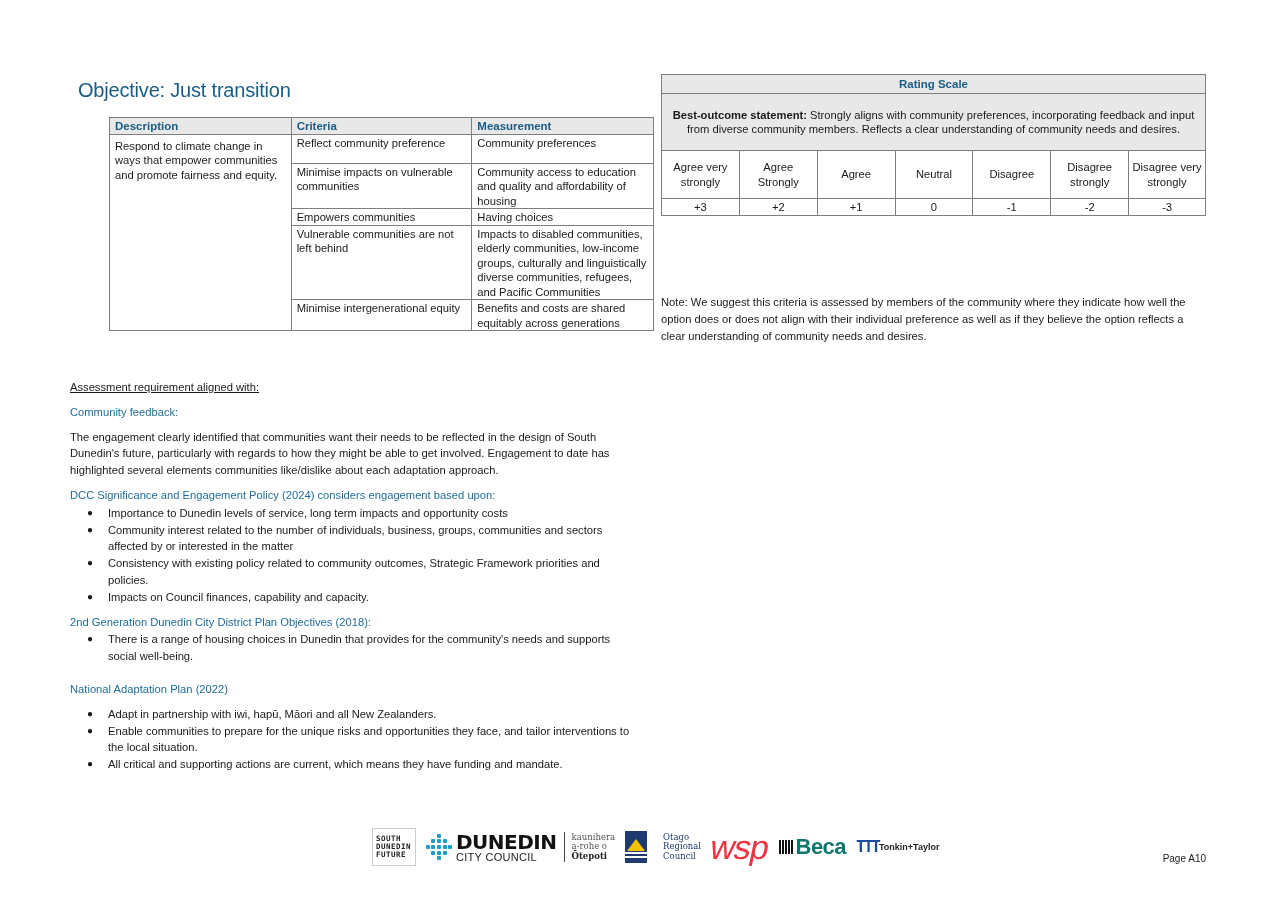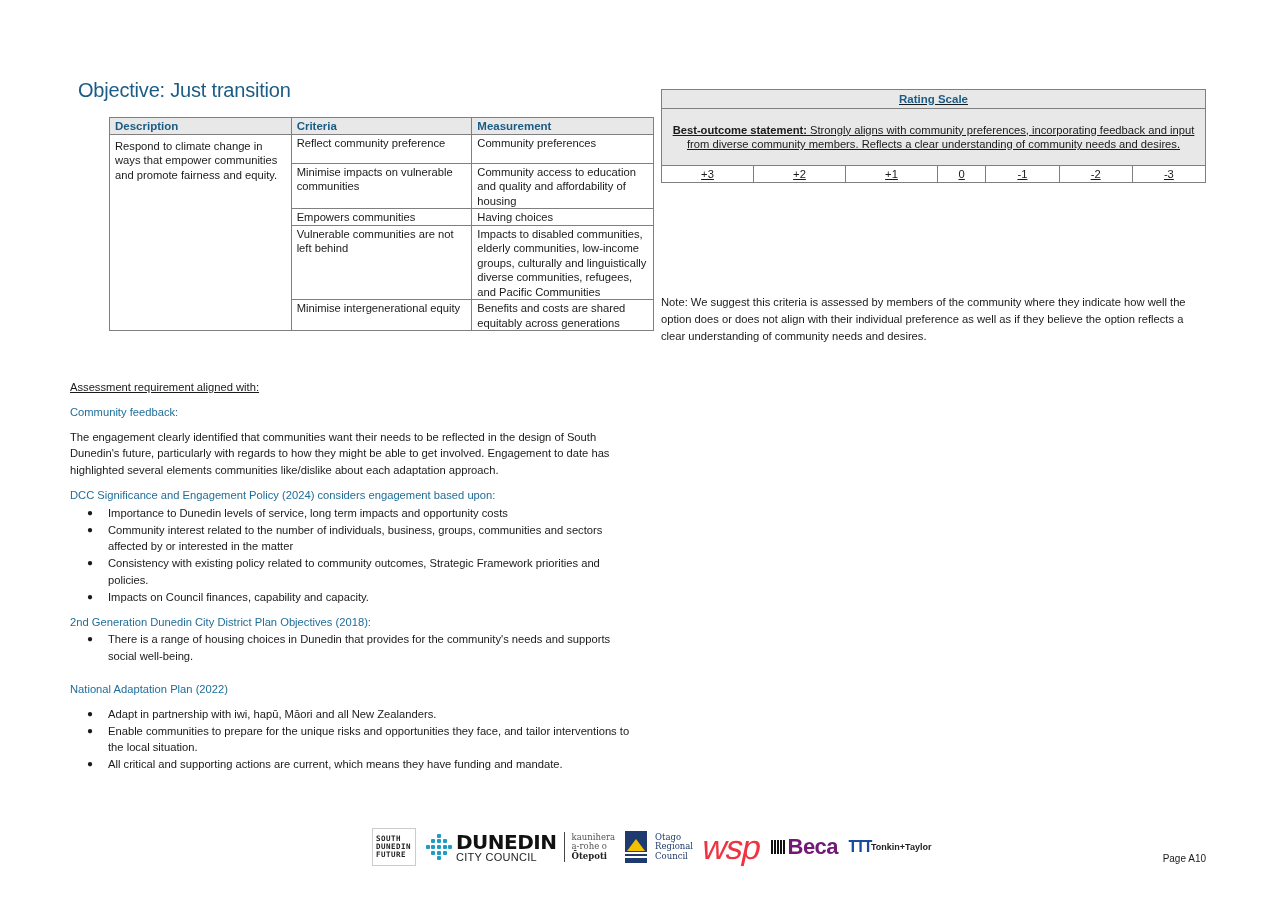--- a/index.html
+++ b/index.html
@@ -11,21 +11,21 @@
     
     table.obj { position: absolute; left: 78px; top: 117px; width: 545px; border-collapse: collapse; margin-left: 31px; }
     table.obj td, table.obj th { border: 1px solid #7f7f7f; vertical-align: top; padding: 1px 5px 0 5px; line-height: 14.5px; font-size: 11.2px; text-align: left; }
     table.obj th { background: #e8e8e8; color: #1a5c85; font-weight: bold; height: 16px; font-size: 11.5px; }
     table.obj td.bold { font-weight: normal; }
     table.obj col.c1 { width: 182px; }
     table.obj col.c2 { width: 181px; }
     table.obj col.c3 { width: 182px; }
 
     
-    table.rating { position: absolute; left: 661px; top: 89px; width: 545px; border-collapse: collapse; text-decoration: underline; }
+    table.rating { position: absolute; left: 661px; top: 74px; width: 545px; border-collapse: collapse; }
     table.rating td { border: 1px solid #7f7f7f; text-align: center; vertical-align: middle; font-size: 11.2px; line-height: 14.5px; }
     table.rating td.head { background: #e8e8e8; color: #1a5c85; font-weight: bold; height: 19px; font-size: 11.5px; }
     table.rating td.question { background: #e8e8e8; height: 52px; padding: 0 6px; }
     table.rating td.statement { background: #e8e8e8; height: 57px; padding: 0 2px; }
     table.rating td.scale { height: 48px; padding: 0 2px; }
     table.rating td.score { height: 17px; }
 
     .note { position: absolute; left: 661px; top: 294px; width: 548px; font-size: 11.2px; line-height: 17px; }
 
     .assess { position: absolute; left: 70px; top: 379px; width: 560px; font-size: 11.2px; line-height: 16.8px; }
@@ -43,29 +43,29 @@
     .logo-sdf { width: 44px; height: 38px; border: 1px solid #cccccc; font-family: "DejaVu Sans Mono", monospace; font-size: 7.5px; font-weight: bold; line-height: 8px; padding: 6px 3px; color: #222; letter-spacing: 0.5px; }
     .logo-dcc { display: flex; align-items: center; gap: 4px; }
     .dcc-mark { width: 26px; height: 26px; position: relative; }
     .dcc-mark span { position: absolute; width: 4px; height: 4px; background: #1d9cc7; border-radius: 1px; }
     .dcc-text { display: flex; flex-direction: column; line-height: 1; }
     .dcc-text .big { font-size: 20px; font-weight: bold; color: #111; letter-spacing: -0.5px; font-family: "DejaVu Sans", sans-serif; }
     .dcc-text .small { font-size: 11px; color: #222; letter-spacing: 0.3px; }
     .dcc-sep { width: 1px; height: 30px; background: #444; margin: 0 3px; }
     .dcc-maori { font-family: "DejaVu Serif", serif; font-size: 8.5px; line-height: 9.5px; color: #555; }
     .dcc-maori b { color: #222; }
-    .logo-orc { display: flex; align-items: center; gap: 8px; }
+    .logo-orc { display: flex; align-items: center; gap: 16px; }
     .orc-mark { width: 22px; height: 32px; background: #1e3a6e; position: relative; overflow: hidden; }
     .orc-mark::before { content: ""; position: absolute; left: 2px; top: 8px; border-left: 9px solid transparent; border-right: 9px solid transparent; border-bottom: 12px solid #f2c200; }
     .orc-mark::after { content: ""; position: absolute; left: 0; bottom: 3px; width: 22px; height: 8px; background: repeating-linear-gradient(180deg, #ffffff 0 2px, #1e3a6e 2px 4px); }
     .orc-text { font-family: "DejaVu Serif", serif; font-size: 8.5px; line-height: 9.5px; color: #1e3a6e; }
     .logo-wsp { font-family: "Liberation Sans", sans-serif; font-size: 34px; color: #ef3340; letter-spacing: -1px; transform: skewX(-12deg); font-weight: normal; line-height: 1; }
     .logo-beca { display: flex; align-items: center; gap: 3px; }
     .beca-mark { width: 14px; height: 14px; background: repeating-linear-gradient(90deg, #111 0 2px, #fff 2px 3px); }
-    .beca-text { font-size: 22px; font-weight: bold; color: #701a75; letter-spacing: -0.5px; }
+    .beca-text { font-size: 22px; font-weight: bold; color: #0f766e; letter-spacing: -0.5px; }
     .logo-tt { display: flex; flex-direction: row; align-items: center; line-height: 1; }
     .tt-mark { font-size: 16px; font-weight: bold; color: #1a4b9c; letter-spacing: -2px; font-family: "DejaVu Sans Mono", monospace; }
     .tt-text { font-size: 9px; font-weight: bold; color: #222; }
 
     .page-num { position: absolute; right: 77px; top: 853px; font-size: 10px; color: #1a1a1a; }
   </style>
 </head>
 <body>
 
 <h1 class="title">Objective: Just transition</h1>
@@ -106,20 +106,29 @@
 </tbody>
   </table>
 
 <table class="rating">
   <tbody>
       <tr>
     <td colspan="7" class="head">Rating Scale</td>
   </tr>
   <tr>
     <td colspan="7" class="statement"><b>Best-outcome statement:</b><span> Strongly aligns with community preferences, incorporating feedback and input from diverse community members. Reflects a clear understanding of community needs and desires.</span></td>
+  </tr>
+  <tr>
+    <td class="scale" style="width:78px">Agree very strongly</td>
+    <td class="scale" style="width:78px">Agree Strongly</td>
+    <td class="scale" style="width:78px">Agree</td>
+    <td class="scale" style="width:78px">Neutral</td>
+    <td class="scale" style="width:78px">Disagree</td>
+    <td class="scale" style="width:78px">Disagree strongly</td>
+    <td class="scale" style="width:77px">Disagree very strongly</td>
   </tr>
   <tr>
     <td class="score">+3</td>
     <td class="score">+2</td>
     <td class="score">+1</td>
     <td class="score">0</td>
     <td class="score">-1</td>
     <td class="score">-2</td>
     <td class="score">-3</td>
   </tr>

